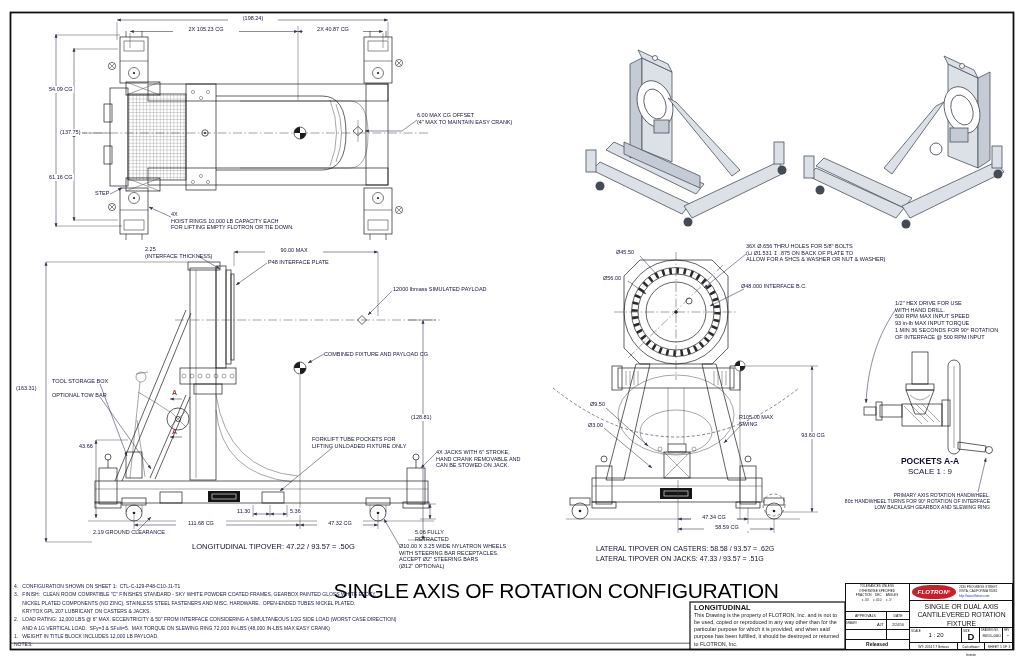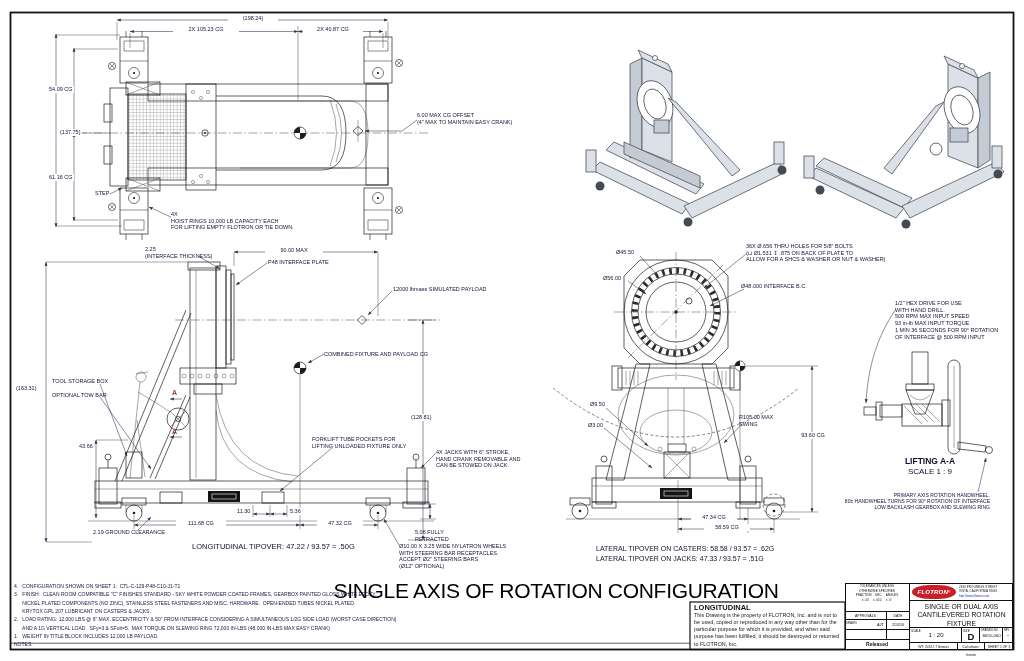--- a/index.html
+++ b/index.html
@@ -419,21 +419,21 @@
 <div class="lbl c bg" style="left:704px;top:524px;width:44px;">58.59 CG</div>
 <div class="lbl med" style="left:596px;top:545px;">LATERAL TIPOVER ON CASTERS: 58.58 / 93.57 = .62G</div>
 <div class="lbl med" style="left:596px;top:555px;">LATERAL TIPOVER ON JACKS: 47.33 / 93.57 = .51G</div>
 
 <div class="lbl" style="left:895px;top:300px;">1/2" HEX DRIVE FOR USE
 WITH HAND DRILL.
 500 RPM MAX INPUT SPEED
 93 in-lb MAX INPUT TORQUE
 1 MIN 36 SECONDS FOR 90° ROTATION
 OF INTERFACE @ 500 RPM INPUT</div>
-<div class="lbl big8 c" style="left:893px;top:456px;width:74px;">LIFTING A-A</div>
+<div class="lbl big8 c" style="left:893px;top:456px;width:74px;">POCKETS A-A</div>
 <div class="lbl big7 c" style="left:893px;top:467px;width:74px;">SCALE 1 : 9</div>
 <div class="lbl r" style="left:840px;top:492px;width:150px;font-size:5px;">PRIMARY AXIS ROTATION HANDWHEEL.
 80± HANDWHEEL TURNS FOR 90° ROTATION OF INTERFACE
 LOW BACKLASH GEARBOX AND SLEWING RING</div>
 
 <div class="maintitle" style="left:330px;top:579px;width:452px;">SINGLE AXIS OF ROTATION CONFIGURATION</div>
 
 <div>
   <div class="note" style="left:14px;top:584px;">4.   CONFIGURATION SHOWN ON SHEET 1:  CTL-C-129-P48-C10-J1-T1</div>
   <div class="note" style="left:14px;top:592.3px;">3.   FINISH:  CLEAN ROOM COMPATIBLE "C" FINISHES STANDARD - SKY WHITE POWDER COATED FRAMES, GEARBOX PAINTED GLOSS WHITE EPOXY,</div>

